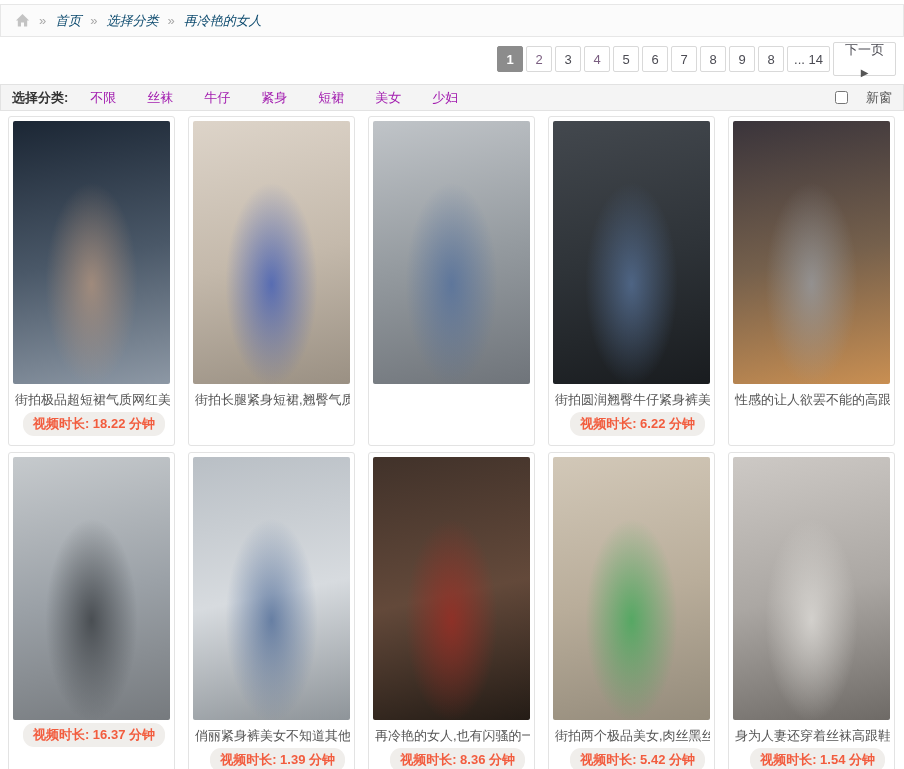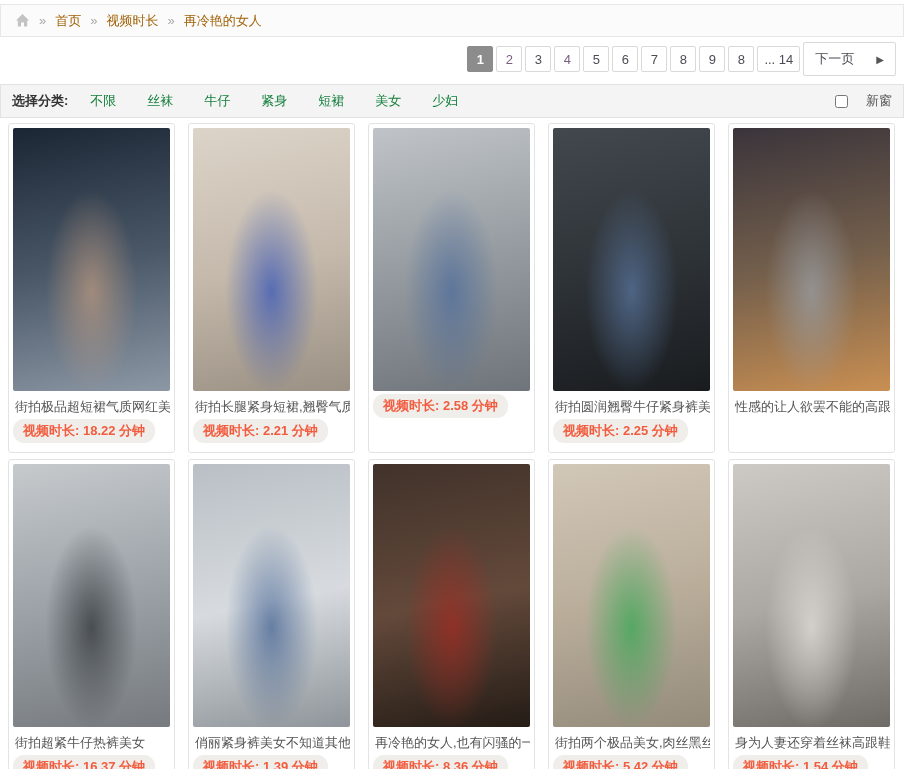--- a/index.html
+++ b/index.html
@@ -13,49 +13,49 @@
   
   .topbar {
     margin-top:4px; height:33px;
     background:#fbfbfb; border:1px solid #e7e7e7;
     display:flex; align-items:center; gap:9px;
     padding:0 14px; font-size:13px; color:#666;
   }
   .home-icon { width:15px; height:15px; display:inline-flex; }
   .home-icon svg { width:15px; height:15px; fill:#c3c3c3; }
   .crumb-sep { color:#a8a8a8; font-size:13px; }
-  .crumb { color:#a16207; cursor:pointer; }
+  .crumb { color:#0c4a6e; cursor:pointer;font-style:italic; }
   
   .pagerow {
     height:26px; margin:9px 8px 0 0;
     display:flex; justify-content:flex-end; align-items:center; gap:3px;
   }
   .pagebtn {
     min-width:26px; height:26px; padding:0 6px;
     border:1px solid #d9d9d9; background:#fff; border-radius:2px;
     display:flex; align-items:center; justify-content:center;
     font-size:13px; color:var(--link-text,#4c4c54); cursor:pointer;
   }
   .pagebtn.active {
     background:var(--active-page-bg,#8c8c8c);
     border-color:var(--active-page-bg,#8c8c8c);
     color:#fff; font-weight:bold;
   }
   .pagebtn.visited { color:var(--visited-link,#7a5e80); }
-  .nextbtn { padding:16px 11px; gap:22px; }
+  .nextbtn { padding:16px 11px; gap:8px;flex-direction:column; }
   .next-arrow { font-size:10px; color:#555; }
   
   .filterbar {
-    margin-top:12px; height:34px;
+    margin-top:12px; height:27px;
     background:#f4f4f4; border:1px solid #e2e2e2;
     display:flex; align-items:center;
     padding:0 11px; font-size:13px; color:#444;
   }
   .filterlabel { font-weight:bold; color:#333; margin-right:22px; }
-  .filteropt { margin-right:31px; cursor:pointer; color:#15803d; }
+  .filteropt { margin-right:31px; cursor:pointer; color:#a21caf; }
   .newwin { margin-left:auto; display:flex; align-items:center; gap:18px; color:#555;padding-left:48px; }
   .newwin input { width:13px; height:13px; margin:0; }
   
   .grid {
     margin:5px 0 0 8px;
     display:grid; grid-template-columns:repeat(5,167px);
     column-gap:13px; row-gap:6px;
   }
   .card {
     width:167px; height:330px;
@@ -64,41 +64,41 @@
   }
   .thumb {
     width:157px; height:263px; border-radius:2px;
     background:#ccc; cursor:pointer;
   }
   .title {
     font-size:13px; color:#555; height:19px; line-height:19px;
     margin-top:6px; padding:0 2px;
     white-space:nowrap; overflow:hidden; cursor:pointer;
   }
-  .badgerow { display:flex; padding:3px 5px 12px 0; }
+  .badgerow { display:flex; justify-content:flex-end; padding:3px 5px 12px 0; }
   .badge {
     background:var(--duration-badge-bg,#f0eeeb);
     color:var(--accent-duration,#f25c3e);
     font-weight:bold; font-size:13px;
     padding:3px 10px; border-radius:11px; white-space:nowrap;
   }
 </style>
 </head>
 <body>
 
 <div class="topbar">
   <span class="home-icon">
     <svg viewBox="0 0 16 16">
         <path d="M8 1 L15 8 H13 V14.5 H9.6 V10.2 H6.4 V14.5 H3 V8 H1 Z"></path>
       </svg>
   </span>
   <span class="crumb-sep">»</span>
   <span class="crumb">首页</span>
   <span class="crumb-sep">»</span>
-  <span class="crumb">视频时长</span>
+  <span class="crumb">选择分类</span>
   <span class="crumb-sep">»</span>
   <span class="crumb">再冷艳的女人</span>
 </div>
 
 <div class="pagerow">
   <span class="pagebtn active">1</span>
   <span class="pagebtn visited">2</span>
   <span class="pagebtn">3</span>
   <span class="pagebtn visited">4</span>
   <span class="pagebtn">5</span>
@@ -135,48 +135,41 @@
     <div class="thumb" style="background: radial-gradient(42% 55% at 50% 62%, rgba(191, 155, 128, 0.7) 0%, rgba(191, 155, 128, 0) 70%), linear-gradient(168deg, rgb(27, 38, 52) 0%, rgb(74, 88, 104) 52%, rgb(141, 152, 165) 100%);"></div>
     <div class="title">街拍极品超短裙气质网红美女</div>
     <div class="badgerow">
         <span class="badge">视频时长: 18.22 分钟</span>
       </div>
   </div>
 
   <div class="card">
     <div class="thumb" style="background: radial-gradient(42% 55% at 50% 62%, rgba(45, 79, 184, 0.7) 0%, rgba(45, 79, 184, 0) 70%), linear-gradient(168deg, rgb(221, 212, 201) 0%, rgb(196, 185, 171) 52%, rgb(154, 144, 131) 100%);"></div>
     <div class="title">街拍长腿紧身短裙,翘臀气质少妇</div>
-    <div class="badgerow">
-        <span class="badge">视频时长: 2.21 分钟</span>
-      </div>
   </div>
 
   <div class="card">
     <div class="thumb" style="background: radial-gradient(42% 55% at 50% 62%, rgba(74, 106, 156, 0.7) 0%, rgba(74, 106, 156, 0) 70%), linear-gradient(168deg, rgb(192, 196, 200) 0%, rgb(148, 154, 159) 52%, rgb(111, 116, 122) 100%);"></div>
-    <div class="badgerow">
-        <span class="badge">视频时长: 2.58 分钟</span>
-      </div>
   </div>
 
   <div class="card">
     <div class="thumb" style="background: radial-gradient(42% 55% at 50% 62%, rgba(93, 123, 166, 0.7) 0%, rgba(93, 123, 166, 0) 70%), linear-gradient(168deg, rgb(67, 72, 78) 0%, rgb(46, 51, 56) 52%, rgb(25, 28, 31) 100%);"></div>
     <div class="title">街拍圆润翘臀牛仔紧身裤美女</div>
     <div class="badgerow">
-        <span class="badge">视频时长: 2.25 分钟</span>
+        <span class="badge">视频时长: 6.22 分钟</span>
       </div>
   </div>
 
   <div class="card">
     <div class="thumb" style="background: radial-gradient(42% 55% at 50% 62%, rgba(154, 162, 172, 0.7) 0%, rgba(154, 162, 172, 0) 70%), linear-gradient(168deg, rgb(58, 52, 59) 0%, rgb(117, 96, 76) 52%, rgb(201, 143, 82) 100%);"></div>
     <div class="title">性感的让人欲罢不能的高跟鞋美..</div>
   </div>
 
   <div class="card">
     <div class="thumb" style="background: radial-gradient(42% 55% at 50% 62%, rgba(42, 46, 50, 0.7) 0%, rgba(42, 46, 50, 0) 70%), linear-gradient(168deg, rgb(198, 202, 205) 0%, rgb(155, 161, 167) 52%, rgb(118, 122, 126) 100%);"></div>
-    <div class="title">街拍超紧牛仔热裤美女</div>
     <div class="badgerow">
         <span class="badge">视频时长: 16.37 分钟</span>
       </div>
   </div>
 
   <div class="card">
     <div class="thumb" style="background: radial-gradient(42% 55% at 50% 62%, rgba(61, 93, 143, 0.7) 0%, rgba(61, 93, 143, 0) 70%), linear-gradient(168deg, rgb(185, 191, 197) 0%, rgb(215, 219, 223) 52%, rgb(142, 148, 153) 100%);"></div>
     <div class="title">俏丽紧身裤美女不知道其他功夫..</div>
     <div class="badgerow">
         <span class="badge">视频时长: 1.39 分钟</span>

